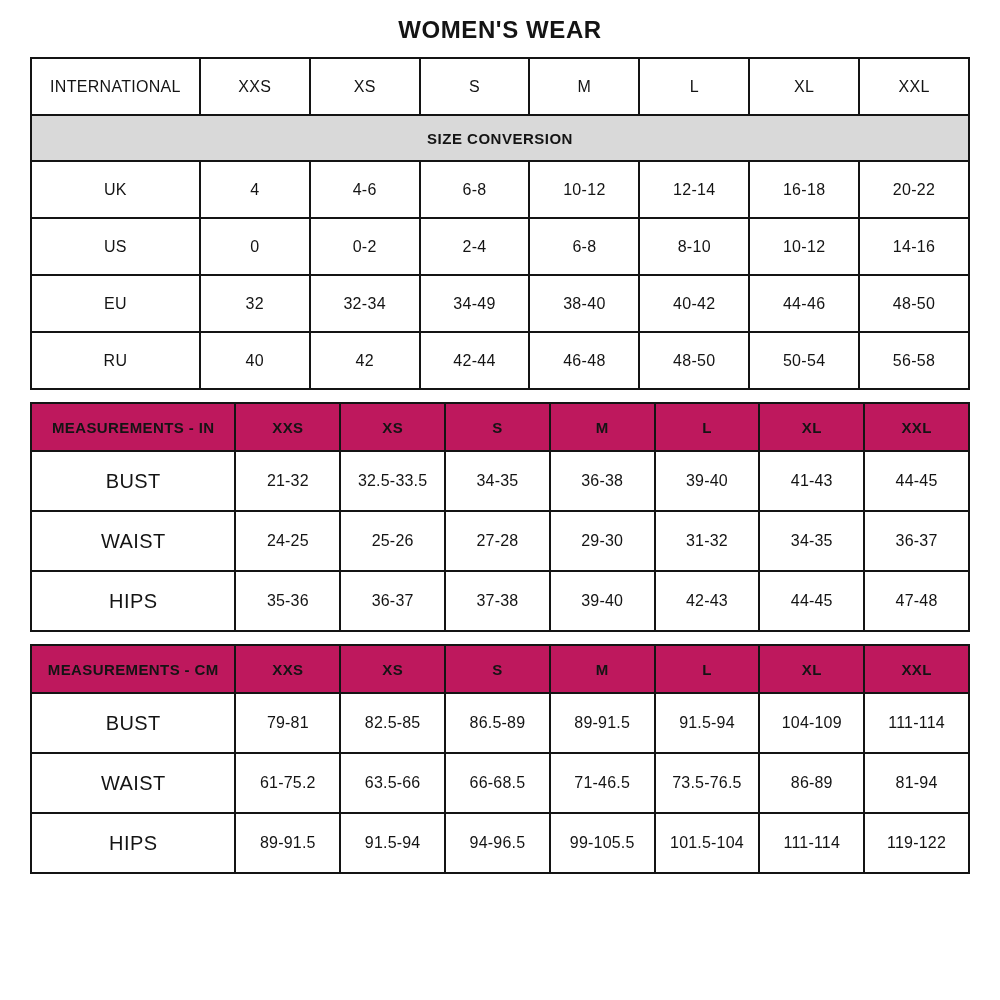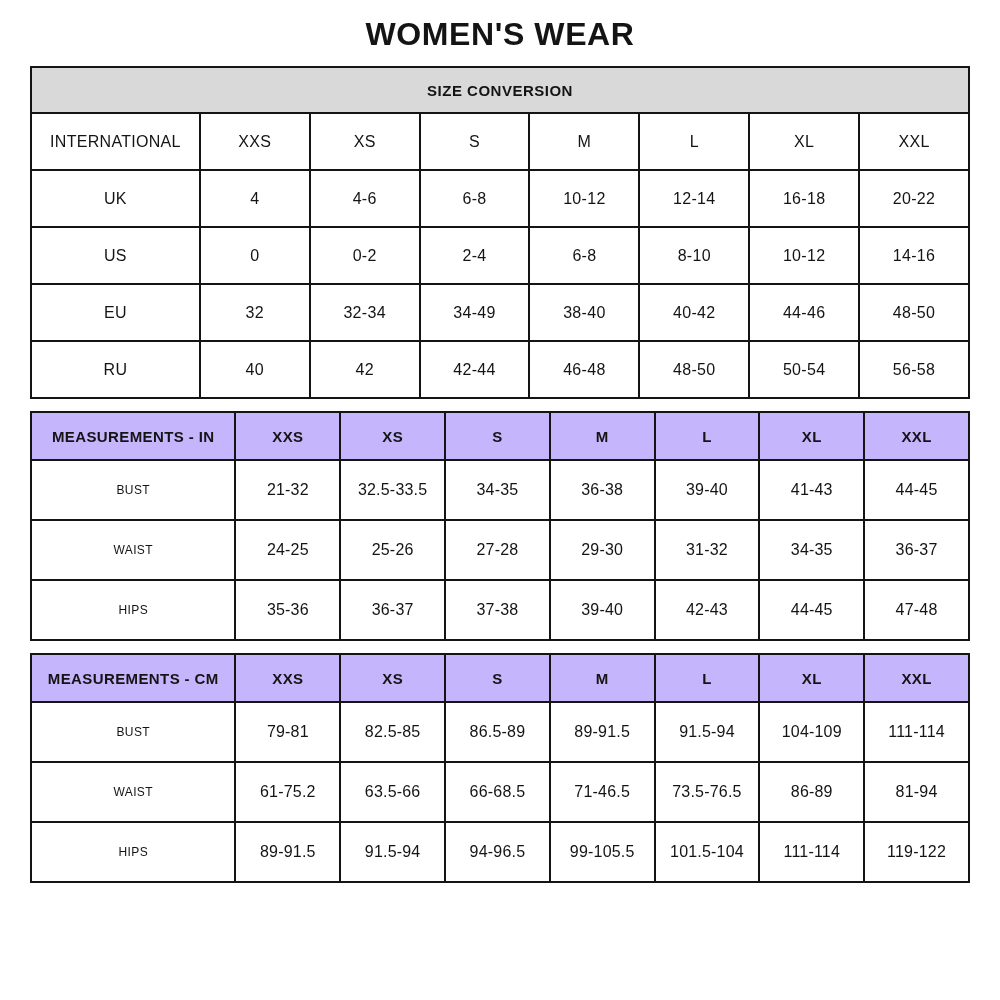--- a/index.html
+++ b/index.html
@@ -8,21 +8,21 @@
     width: 1000px; height: 1000px;
     background: #ffffff;
     color: #141414;
     font-family: "Liberation Sans", sans-serif;
   }
   .page { width: 1000px; height: 1000px; padding: 0 30px; }
   .page-title {
     margin: 0;
     padding: 16px 0 13px;
     text-align: center;
-    font-size: 32px;
+    font-size: 24px;
     font-weight: 700;
     letter-spacing: 0.6px;
   }
   table {
     width: 100%;
     border-collapse: collapse;
     table-layout: fixed;
   }
   th, td {
     border: 2px solid #141414;
@@ -42,56 +42,56 @@
     background: #d9d9d9;
     font-size: 15px;
     font-weight: 700;
     letter-spacing: 0.5px;
   }
 
   
   .meas { margin-bottom: 12px; }
   .meas thead th {
     height: 48px;
-    background: #c4b5fd;
+    background: #be185d;
     font-size: 15px;
     font-weight: 700;
     letter-spacing: 0.4px;
     margin-left: 40px;
   }
   .meas tbody th, .meas tbody td { height: 60px; }
-  .meas tbody .row-label { font-size: 12px; font-weight: 400; letter-spacing: 0.4px; }
+  .meas tbody .row-label { font-size: 20px; font-weight: 400; letter-spacing: 0.4px; }
   .meas tbody .cell { font-size: 16px; font-weight: 400; letter-spacing: 0.2px; }
 </style>
 </head>
 <body>
 
 <div class="page">
 
   <h1 class="page-title">WOMEN'S WEAR</h1>
 
   <table class="tbl1">
     <colgroup>
         <col class="label-col-1">
         <col span="7">
       </colgroup>
     <thead>
-      <tr>
-        <th class="banner" colspan="8">SIZE CONVERSION</th>
-      </tr>
       <tr>
         <th class="corner">INTERNATIONAL</th>
       <th class="size-col">XXS</th>
           <th class="size-col">XS</th>
           <th class="size-col">S</th>
           <th class="size-col">M</th>
           <th class="size-col">L</th>
           <th class="size-col">XL</th>
           <th class="size-col">XXL</th>
         </tr>
+      <tr>
+        <th class="banner" colspan="8">SIZE CONVERSION</th>
+      </tr>
     </thead>
     <tbody>
         <tr>
           <th class="row-label">UK</th>
           <td class="cell">4</td>
           <td class="cell">4-6</td>
           <td class="cell">6-8</td>
           <td class="cell">10-12</td>
           <td class="cell">12-14</td>
           <td class="cell">16-18</td>

